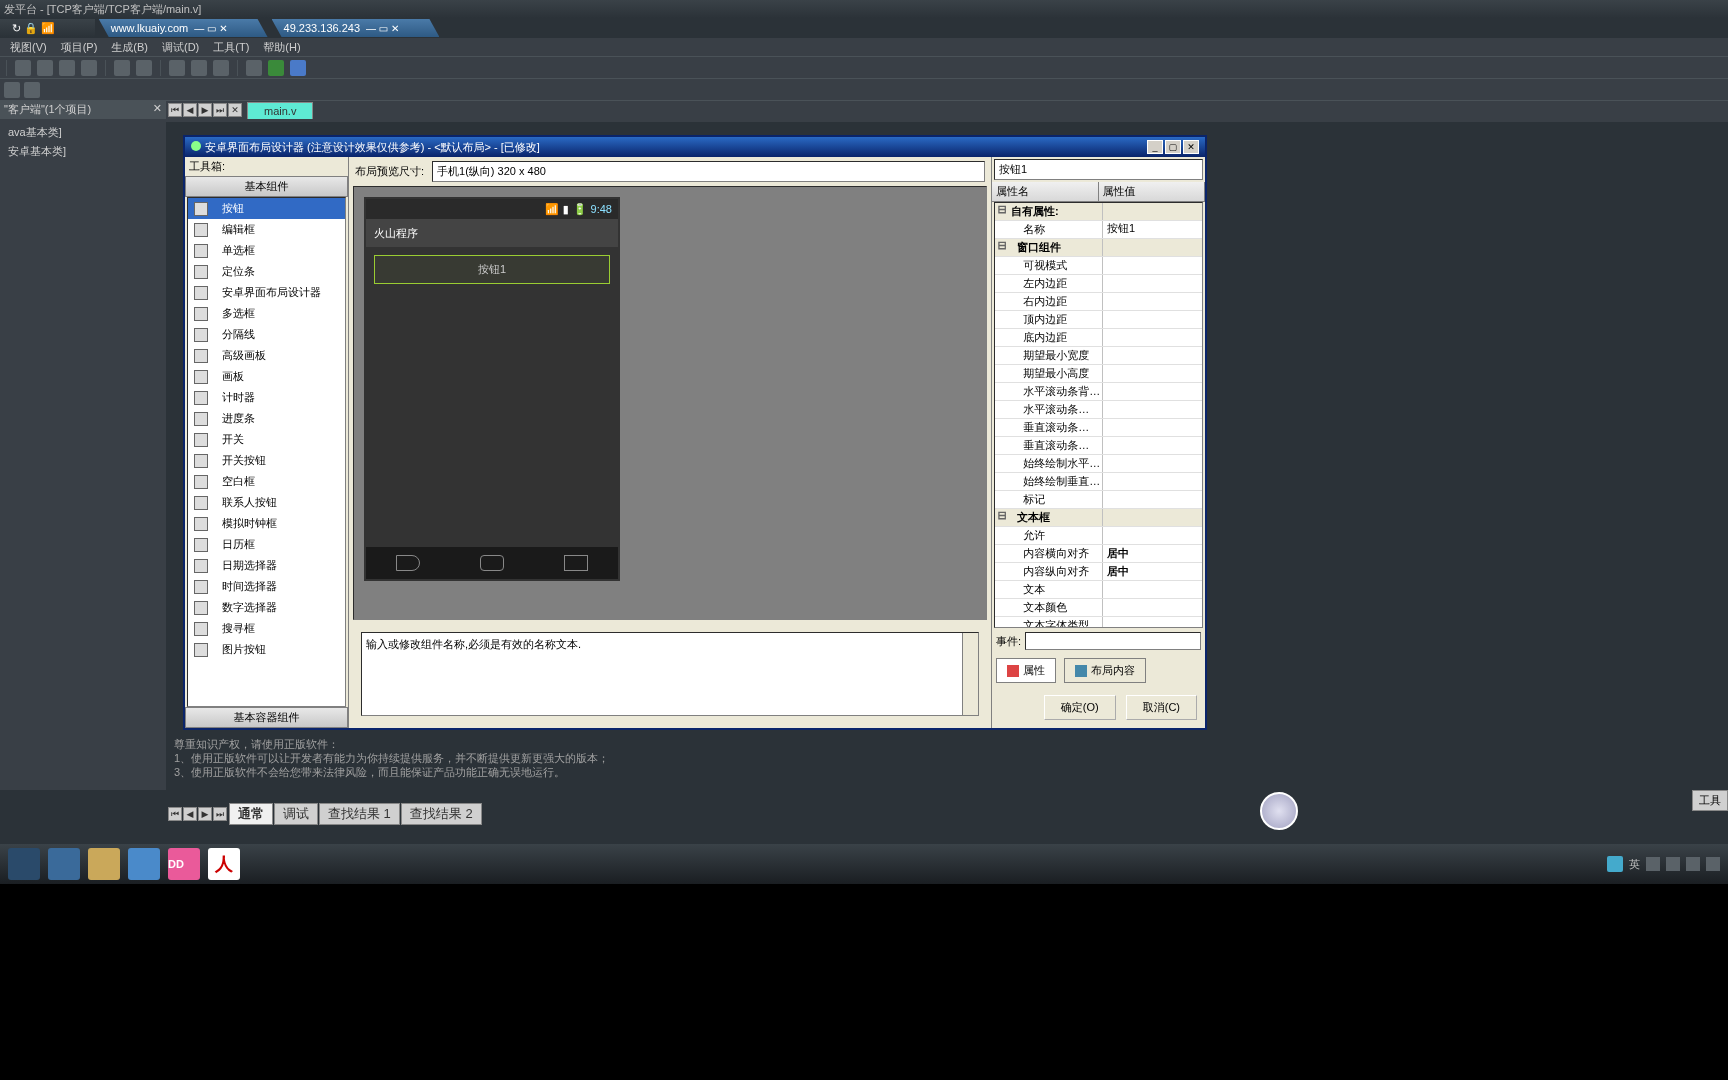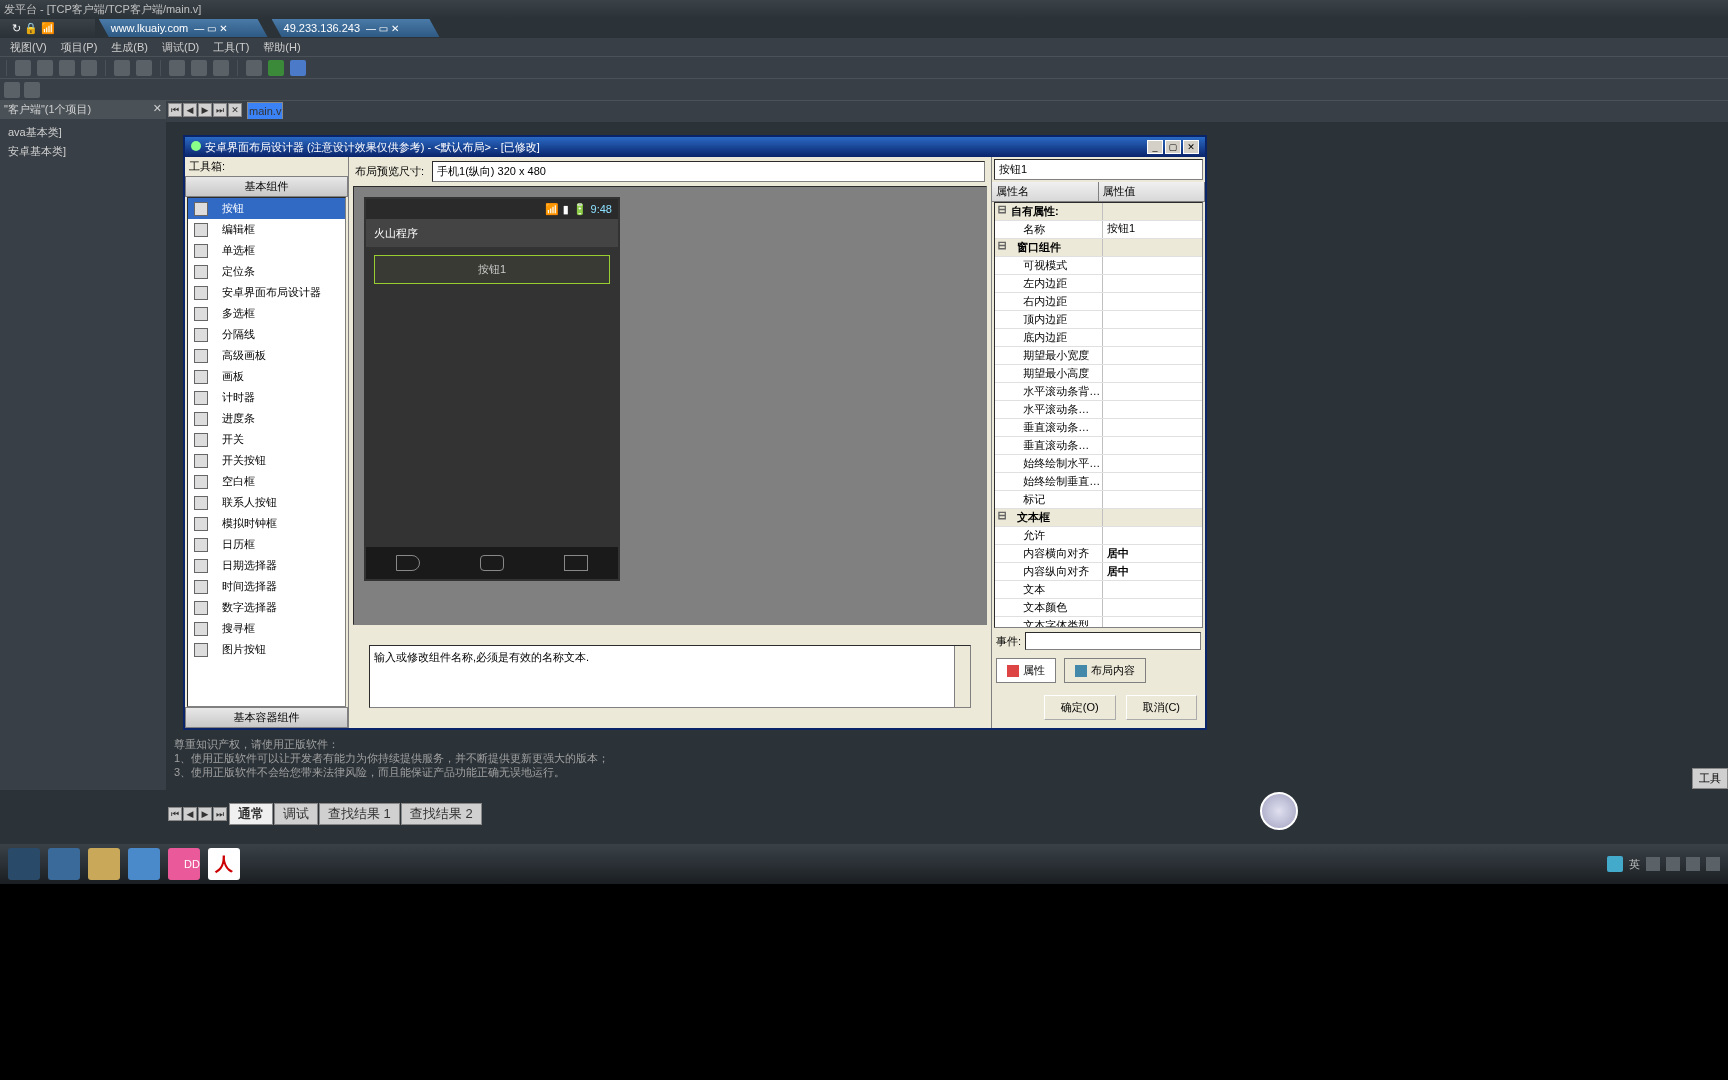--- a/index.html
+++ b/index.html
@@ -17,21 +17,21 @@
 .secondbar { height: 22px; background: #393f46; border-top: 1px solid #4a5258; display: flex; align-items: center; padding-left: 4px; gap: 4px; }
 .thirdbar { height: 22px; background: #393f46; border-top: 1px solid #4a5258; display: flex; align-items: center; padding-left: 4px; gap: 10px; }
 .sideicon { width: 16px; height: 16px; background: #5a6268; }
 
 .left-panel { position: absolute; left: 0; top: 100px; width: 166px; height: 690px; background: #393f46; color: #d0d0d0; }
 .left-panel .hdr { background: #4a5258; padding: 2px 4px; display: flex; justify-content: space-between; }
 .tree-item { padding: 2px 4px 2px 8px; }
 
 .doc-tabs { position: absolute; left: 168px; top: 100px; height: 20px; display: flex; align-items: center; }
 .nav-btn { width: 14px; height: 14px; background: #d0d0d0; border: 1px solid #888; margin-right: 1px; text-align: center; line-height: 12px; font-size: 9px; color: #333; }
-.doc-tab { background: #3b82f6; color: #333; padding: 2px 1px; margin-left: 4px; border: 1px solid #888; border-bottom: none; }
+.doc-tab { background: #5eead4; color: #333; padding: 2px 16px; margin-left: 4px; border: 1px solid #888; border-bottom: none; }
 
 .designer-window { position: absolute; left: 183px; top: 135px; width: 1024px; height: 595px; background: #14532d; border: 2px solid #0a246a; }
 .dw-title { background: linear-gradient(#2a6ac4,#0a246a); color: #fff; padding: 2px 6px; display: flex; justify-content: space-between; align-items: center; height: 20px; }
 .dw-title-btns { display: flex; gap: 2px; }
 .dw-btn { width: 16px; height: 14px; background: #d4d0c8; border: 1px solid #fff; color: #000; text-align: center; line-height: 12px; font-size: 9px; }
 
 .dw-body { display: flex; height: calc(100% - 20px); }
 .toolbox { width: 164px; background: #ece9d8; border-right: 1px solid #808080; display: flex; flex-direction: column; }
 .tb-label { padding: 2px 4px; }
 .tb-header { background: linear-gradient(#e8e8e8,#c8c8c8); text-align: center; padding: 2px; border: 1px solid #808080; }
@@ -47,21 +47,21 @@
 .canvas-area { flex: 1; background: #808080; padding: 10px; position: relative; border: 1px inset #808080; margin: 0 4px; }
 .phone { width: 256px; height: 384px; background: #000; border: 2px solid #333; position: relative; }
 .statusbar { height: 20px; background: #2a2a2a; color: #fff; display: flex; justify-content: flex-end; align-items: center; padding: 0 6px; gap: 4px; font-size: 12px; }
 .statusbar .time { color: #8ce0ff; }
 .appbar { height: 28px; background: #444; color: #fff; display: flex; align-items: center; padding: 0 8px; }
 .phone-body { background: #333; height: 300px; padding: 8px; }
 .android-btn { border: 1px solid #9acd32; color: #ccc; text-align: center; padding: 6px; background: rgba(154,205,50,0.05); }
 .navbar { height: 32px; background: #1a1a1a; display: flex; justify-content: space-around; align-items: center; }
 .nav-icon { width: 24px; height: 16px; border: 1px solid #888; }
 
-.desc-area { height: 63px; background: #fff; border: 1px inset #808080; margin: 20px; padding: 4px; position: relative; }
+.desc-area { height: 84px; background: #fff; border: 1px inset #808080; margin: 12px; padding: 4px; position: relative; }
 .desc-scroll { position: absolute; right: 0; top: 0; bottom: 0; width: 16px; background: #ece9d8; border-left: 1px solid #808080; }
 
 .props { width: 214px; background: #ece9d8; border-left: 1px solid #808080; display: flex; flex-direction: column; }
 .props-obj { background: #fff; border: 1px inset #808080; margin: 2px; padding: 2px 4px; }
 .props-hdr { display: flex; background: #ece9d8; border-bottom: 1px solid #808080; }
 .props-hdr div { flex: 1; padding: 2px 4px; border-right: 1px solid #808080; background: linear-gradient(#f0f0f0,#d8d8d8); }
 .props-grid { flex: 1; background: #fff; border: 1px inset #808080; margin: 0 2px; overflow-y: auto; font-size: 11px; }
 .prop-row { display: flex; border-bottom: 1px solid #e0e0e0; }
 .prop-row.cat { background: #ece9d8; font-weight: bold; }
 .prop-exp { width: 14px; text-align: center; color: #666; }
@@ -74,21 +74,21 @@
 .view-tabs { display: flex; padding: 4px; gap: 8px; }
 .vtab { border: 1px solid #808080; padding: 4px 10px; background: #ece9d8; display: flex; align-items: center; gap: 4px; }
 .vtab.active { background: #fff; }
 .dlg-btns { display: flex; justify-content: flex-end; gap: 10px; padding: 8px; }
 .dlg-btn { padding: 4px 16px; background: #ece9d8; border: 1px outset #fff; }
 
 .output-area { position: absolute; left: 168px; top: 735px; right: 330px; height: 70px; background: #2b3238; color: #a0a0a0; padding: 2px 6px; font-size: 11px; line-height: 14px; }
 .output-tabs { position: absolute; left: 168px; top: 805px; height: 18px; display: flex; align-items: center; }
 .out-tab { background: #d0d0d0; color: #333; padding: 1px 8px; margin-left: 1px; border: 1px solid #888; font-size: 13px; }
 .out-tab.active { background: #f0f0f0; font-weight: bold; }
-.tool-side { position: absolute; right: 0; top: 768px; background: #d0d0d0; border: 1px solid #888; padding: 2px 6px; writing-mode: horizontal-tb; font-size: 11px; }
+.tool-side { position: absolute; right: 0; top: 790px; background: #d0d0d0; border: 1px solid #888; padding: 2px 6px; writing-mode: horizontal-tb; font-size: 11px; }
 
 .taskbar { position: absolute; left: 0; bottom: 196px; width: 100%; height: 40px; background: linear-gradient(#3a4248,#1a1e22); display: flex; align-items: center; padding: 0 8px; gap: 8px; }
 .task-icon { width: 32px; height: 32px; background: #4a5258; border-radius: 3px; }
 .task-right { margin-left: auto; display: flex; align-items: center; gap: 6px; color: #c0c0c0; }
 .avatar { position: absolute; right: 430px; bottom: 250px; width: 38px; height: 38px; border-radius: 50%; background: radial-gradient(#e0e0f0,#a0a0c0); border: 2px solid #fff; }
 
 .black-bottom { position: absolute; left: 0; bottom: 0; width: 100%; height: 196px; background: #000; }
 </style>
 </head>
 <body>
@@ -474,21 +474,21 @@
 
 <div class="tool-side">工具</div>
 
 <div class="avatar"></div>
 
 <div class="taskbar">
   <div class="task-icon" style="background:#2a4a6a"></div>
   <div class="task-icon" style="background:#3a6a9a"></div>
   <div class="task-icon" style="background:#caa85a"></div>
   <div class="task-icon" style="background:#4a8aca"></div>
-  <div class="task-icon" style="background:#ea5a9a;color:#fff;text-align:right;line-height:32px;font-weight:normal">DD</div>
+  <div class="task-icon" style="background:#ea5a9a;color:#fff;text-align:left;line-height:32px;font-weight:bold">DD</div>
   <div class="task-icon" style="background:#fff;color:#c00;text-align:center;line-height:32px;font-weight:bold;font-size:18px">人</div>
   <div class="task-right">
     <div style="width:16px;height:16px;background:#4ac;border-radius:2px"></div>
     <span>英</span>
     <div style="width:14px;height:14px;background:#5a6268"></div>
     <div style="width:14px;height:14px;background:#5a6268"></div>
     <div style="width:14px;height:14px;background:#5a6268"></div>
     <div style="width:14px;height:14px;background:#5a6268"></div>
   </div>
 </div>

